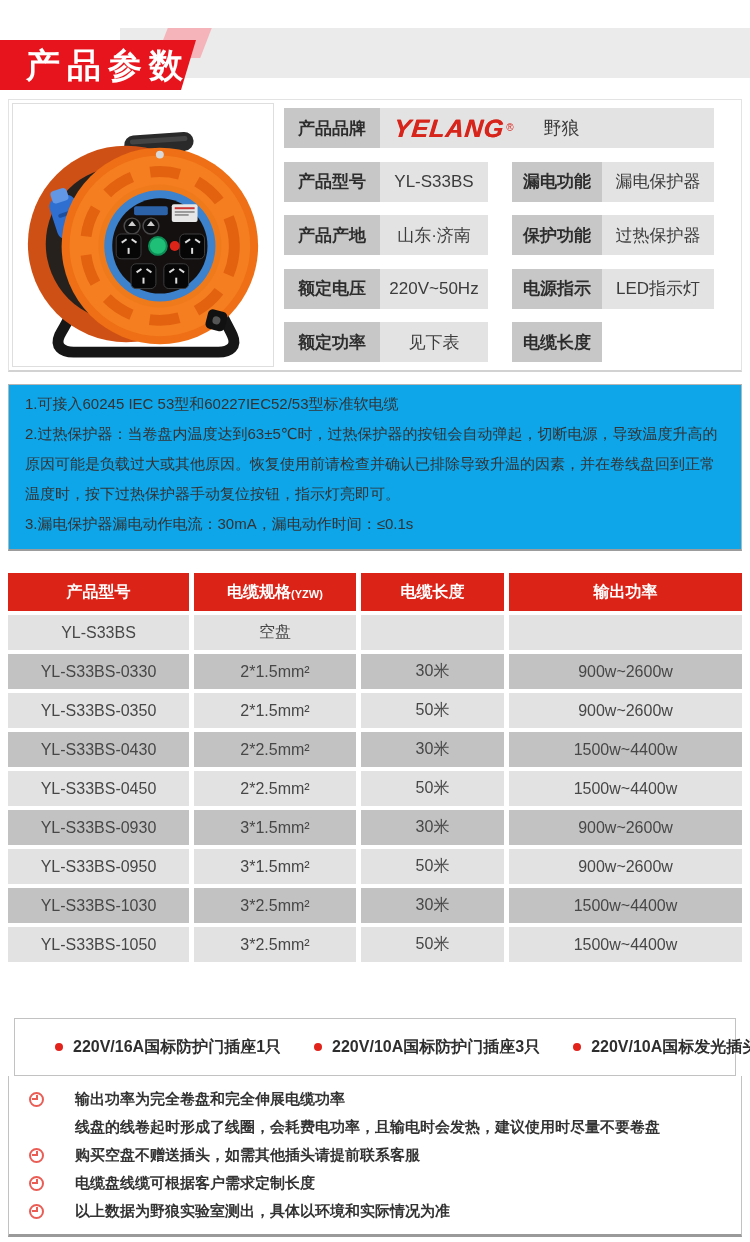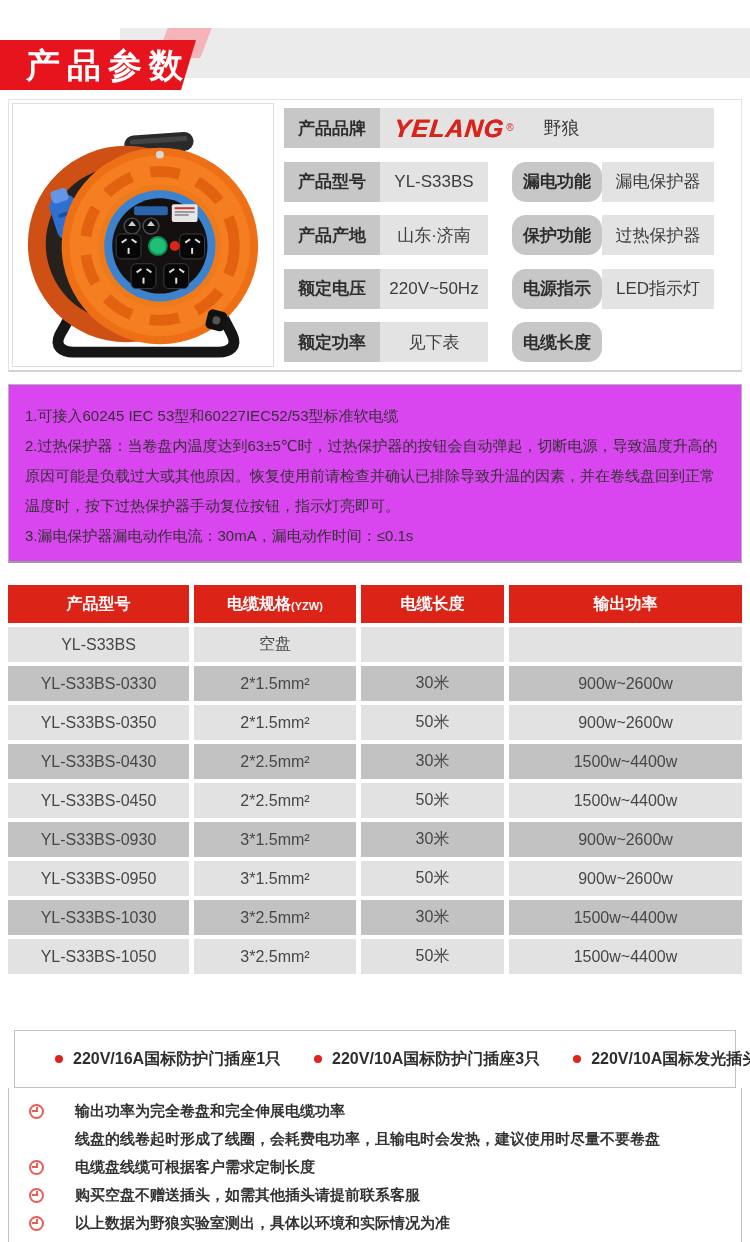--- a/index.html
+++ b/index.html
@@ -32,34 +32,34 @@
   .spec-row { display:flex; height:40px; }
   .spec-label {
     flex:0 0 96px; background:#c7c7c7; color:#2d2d2d; font-weight:bold; font-size:17px;
     display:flex; align-items:center; justify-content:center; white-space:nowrap;
   }
   .spec-value {
     background:#e3e3e3; font-size:17px; color:#3c3c3c;
     display:flex; align-items:center; justify-content:center; white-space:nowrap;
   }
   .spec-value.v1 { flex:0 0 108px; }
-  .spec-label.second { margin-left:24px; flex:0 0 90px;border-radius:14px; }
+  .spec-label.second { margin-left:24px; flex:0 0 90px; }
   .spec-value.v2 { flex:1; }
   .brand-row .spec-value { flex:1; justify-content:flex-start; padding-left:14px; }
   .brand-logo {
     color:#d8251c; font-style:italic; font-weight:800; font-size:25px; letter-spacing:1px;
     transform:skewX(-6deg); display:inline-block; text-shadow:0.5px 0 #d8251c;
   }
   .brand-reg { color:#d8251c; font-size:10px; vertical-align:top; margin-left:2px; line-height:10px; }
   .brand-name { margin-left:30px; font-size:18px; color:#3c3c3c; }
 
   
   .notes-box {
     margin:8px 8px 2px; border:1px solid #b5b5b5; border-bottom:2px solid #9c9c9c;
-    padding:16px 16px 10px; background:#d946ef;
+    padding:4px 16px 10px; background:#0ea5e9;
   }
   .note1 { font-size:15px; color:#333; line-height:30px; margin:0; }
 
   
   .spec-table { margin:22px 8px 0; }
   .thead { display:flex; gap:5px; margin-bottom:4px; }
   .th {
     background:#dc2317; color:#fff; font-weight:bold; font-size:16px; height:38px;
     display:flex; align-items:center; justify-content:center;
   }
@@ -349,26 +349,26 @@
       <span>输出功率为完全卷盘和完全伸展电缆功率</span>
     </div>
 
     <div class="note2">
       <span class="note-icon none"></span>
       <span>线盘的线卷起时形成了线圈，会耗费电功率，且输电时会发热，建议使用时尽量不要卷盘</span>
     </div>
 
     <div class="note2">
       <span class="note-icon clock"></span>
+      <span>购买空盘不赠送插头，如需其他插头请提前联系客服</span>
+    </div>
+
+    <div class="note2">
+      <span class="note-icon clock"></span>
       <span>电缆盘线缆可根据客户需求定制长度</span>
-    </div>
-
-    <div class="note2">
-      <span class="note-icon clock"></span>
-      <span>购买空盘不赠送插头，如需其他插头请提前联系客服</span>
     </div>
 
     <div class="note2">
       <span class="note-icon clock"></span>
       <span>以上数据为野狼实验室测出，具体以环境和实际情况为准</span>
     </div>
 
 </section>
 
 </body></html>

